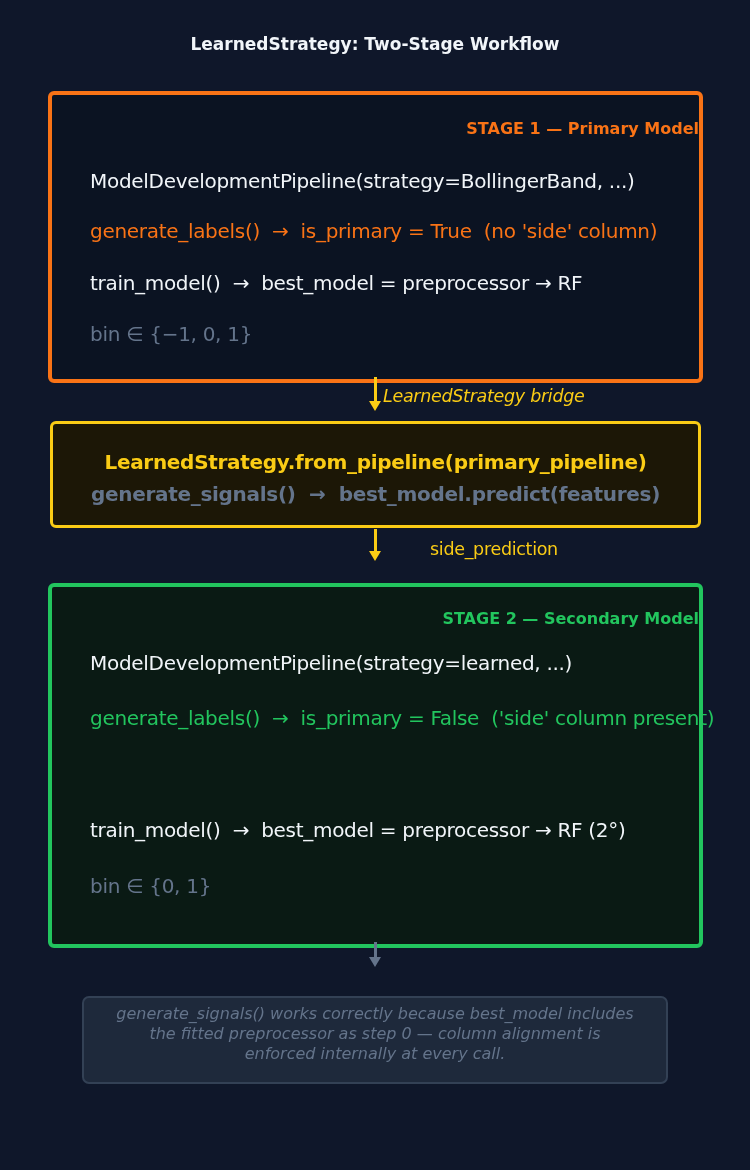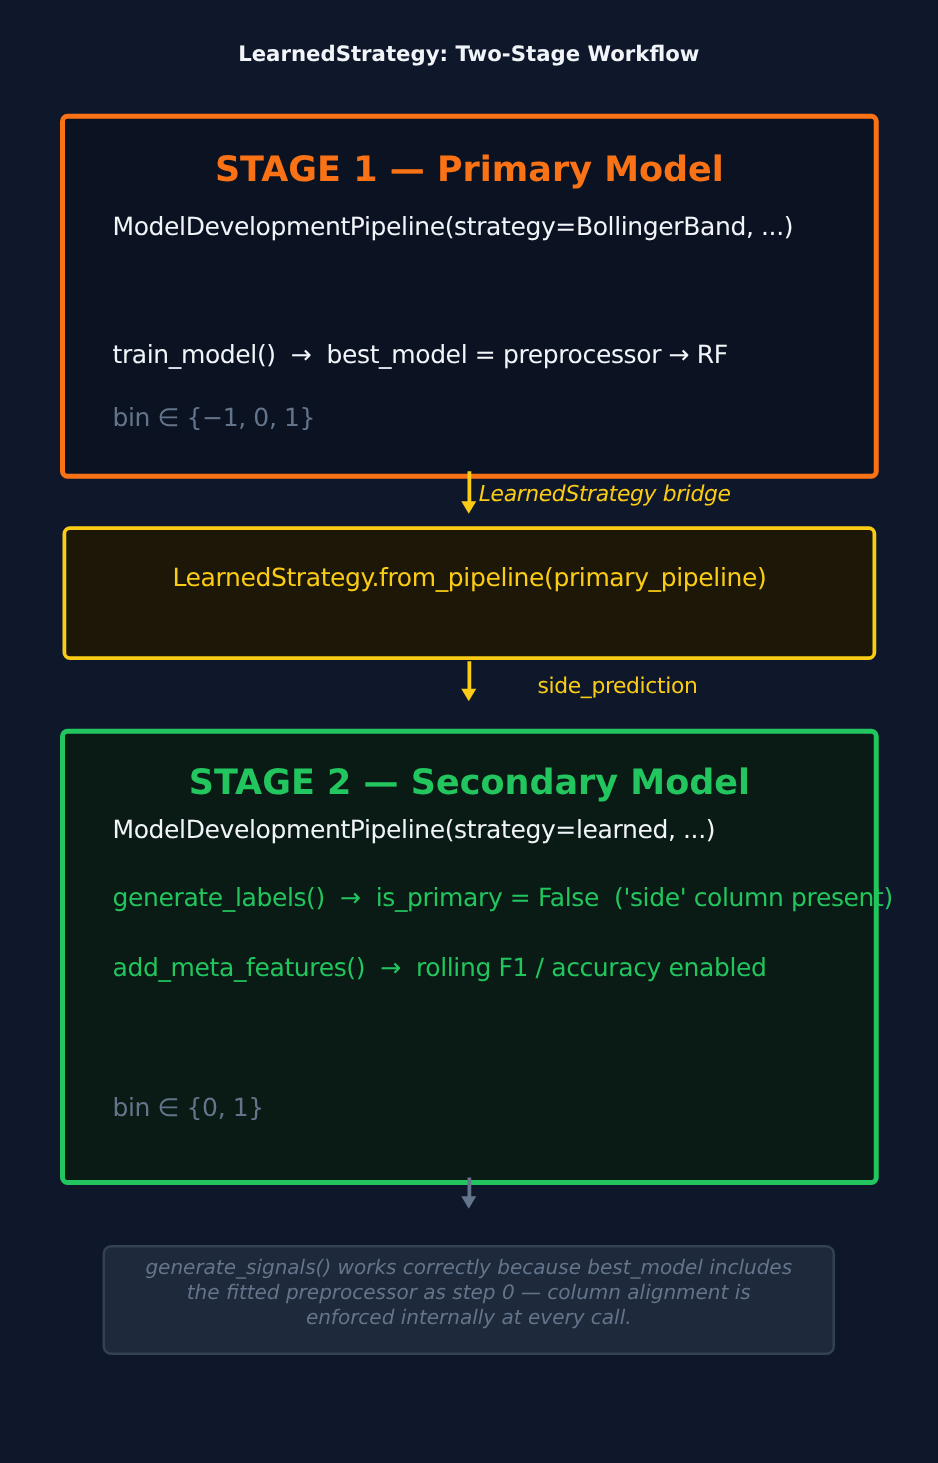--- a/index.html
+++ b/index.html
@@ -6,63 +6,65 @@
   body {
     width:750px; height:1170px; background:#0f172a; position:relative; overflow:hidden;
     font-family: "DejaVu Sans", sans-serif;
   }
   .title {
     position:absolute; left:0; width:750px; top:34px; text-align:center;
     color:#f1f5f9; font-weight:bold; font-size:17px;
   }
   .box { position:absolute; box-sizing:border-box; border-radius:6px; }
   #stage1 { left:48px; top:91px; width:655px; height:292px; border:4px solid #f97316; background:#0b1322; }
-  #bridge { left:50px; top:421px; width:651px; height:107px; border:3px solid #facc15; background:#1c1706; }
+  #bridge { left:50px; top:421px; width:651px; height:107px; border:3px solid #facc15; background:#1c1706;font-weight:bold; }
   #stage2 { left:48px; top:583px; width:655px; height:365px; border:4px solid #22c55e; background:#0a1a14; }
   #note { left:82px; top:996px; width:586px; height:88px; border:2px solid #334155; background:#1e293b; border-radius:7px; }
-  .heading { position:absolute; left:0; width:100%; text-align:center; font-weight:bold; font-size:28px; }
+  .heading { position:absolute; left:0; width:100%; text-align:right; font-weight:bold; font-size:16px; }
   .line { position:absolute; left:38px; font-size:20px; white-space:pre; font-family:"DejaVu Sans", sans-serif; letter-spacing:-0.3px; }
   .c { left:0; width:100%; text-align:center; }
   .white { color:#f1f5f9; }
   .orange { color:#f97316; }
   .green { color:#22c55e; }
   .yellow { color:#facc15; }
   .gray { color:#64748b; }
   .arrow { position:absolute; width:3px; left:374px; }
   .arrow::after { content:""; position:absolute; left:-5px; bottom:-8px; border-left:6.5px solid transparent; border-right:6.5px solid transparent; border-top:10px solid currentColor; }
   .alabel { position:absolute; font-size:17.5px; letter-spacing:-0.3px; }
   .note-text { position:absolute; left:0; top:6px; width:100%; text-align:center; font-style:italic; color:#64748b; font-size:16px; line-height:20px; white-space:pre; }
 </style>
 </head>
 <body>
 
 <div class="title">LearnedStrategy: Two-Stage Workflow</div>
 
 <div class="box" id="stage1">
   <div class="heading orange" style="top:24px;">STAGE 1  —  Primary Model</div>
   <div class="line white" style="top:74px;">ModelDevelopmentPipeline(strategy=BollingerBand, ...)</div>
+  <div class="line orange" style="top:124px;">generate_labels()  →  is_primary = True  (no 'side' column)</div>
   <div class="line white" style="top:176px;">train_model()  →  best_model = preprocessor → RF</div>
   <div class="line gray" style="top:227px;">bin ∈ {−1, 0, 1}</div>
 </div>
 
 <div class="arrow" style="top:377px; height:26px; background:#facc15; color:#facc15;"></div>
 <div class="alabel yellow" style="left:383px; top:386px; font-style:italic;">LearnedStrategy bridge</div>
 
 <div class="box" id="bridge">
   <div class="line c yellow" style="top:26px;">LearnedStrategy.from_pipeline(primary_pipeline)</div>
+  <div class="line c gray" style="top:58px;">generate_signals()  →  best_model.predict(features)</div>
 </div>
 
 <div class="arrow" style="top:529px; height:24px; background:#facc15; color:#facc15;"></div>
 <div class="alabel yellow" style="left:394px; top:539px;margin-left:36px;">side_prediction</div>
 
 <div class="box" id="stage2">
   <div class="heading green" style="top:22px;">STAGE 2  —  Secondary Model</div>
   <div class="line white" style="top:64px;">ModelDevelopmentPipeline(strategy=learned, ...)</div>
   <div class="line green" style="top:119px;">generate_labels()  →  is_primary = False  ('side' column present)</div>
-  <div class="line green" style="top:175px;">add_meta_features()  →  rolling F1 / accuracy enabled</div>
+  <div class="line white" style="top:231px;">train_model()  →  best_model = preprocessor → RF (2°)</div>
   <div class="line gray" style="top:287px;">bin ∈ {0, 1}</div>
 </div>
 
 <div class="arrow" style="top:942px; height:17px; background:#64748b; color:#64748b;"></div>
 
 <div class="box" id="note">
   <div class="note-text">generate_signals() works correctly because best_model includes
 the fitted preprocessor as step 0 — column alignment is
 enforced internally at every call.</div>
 </div>

